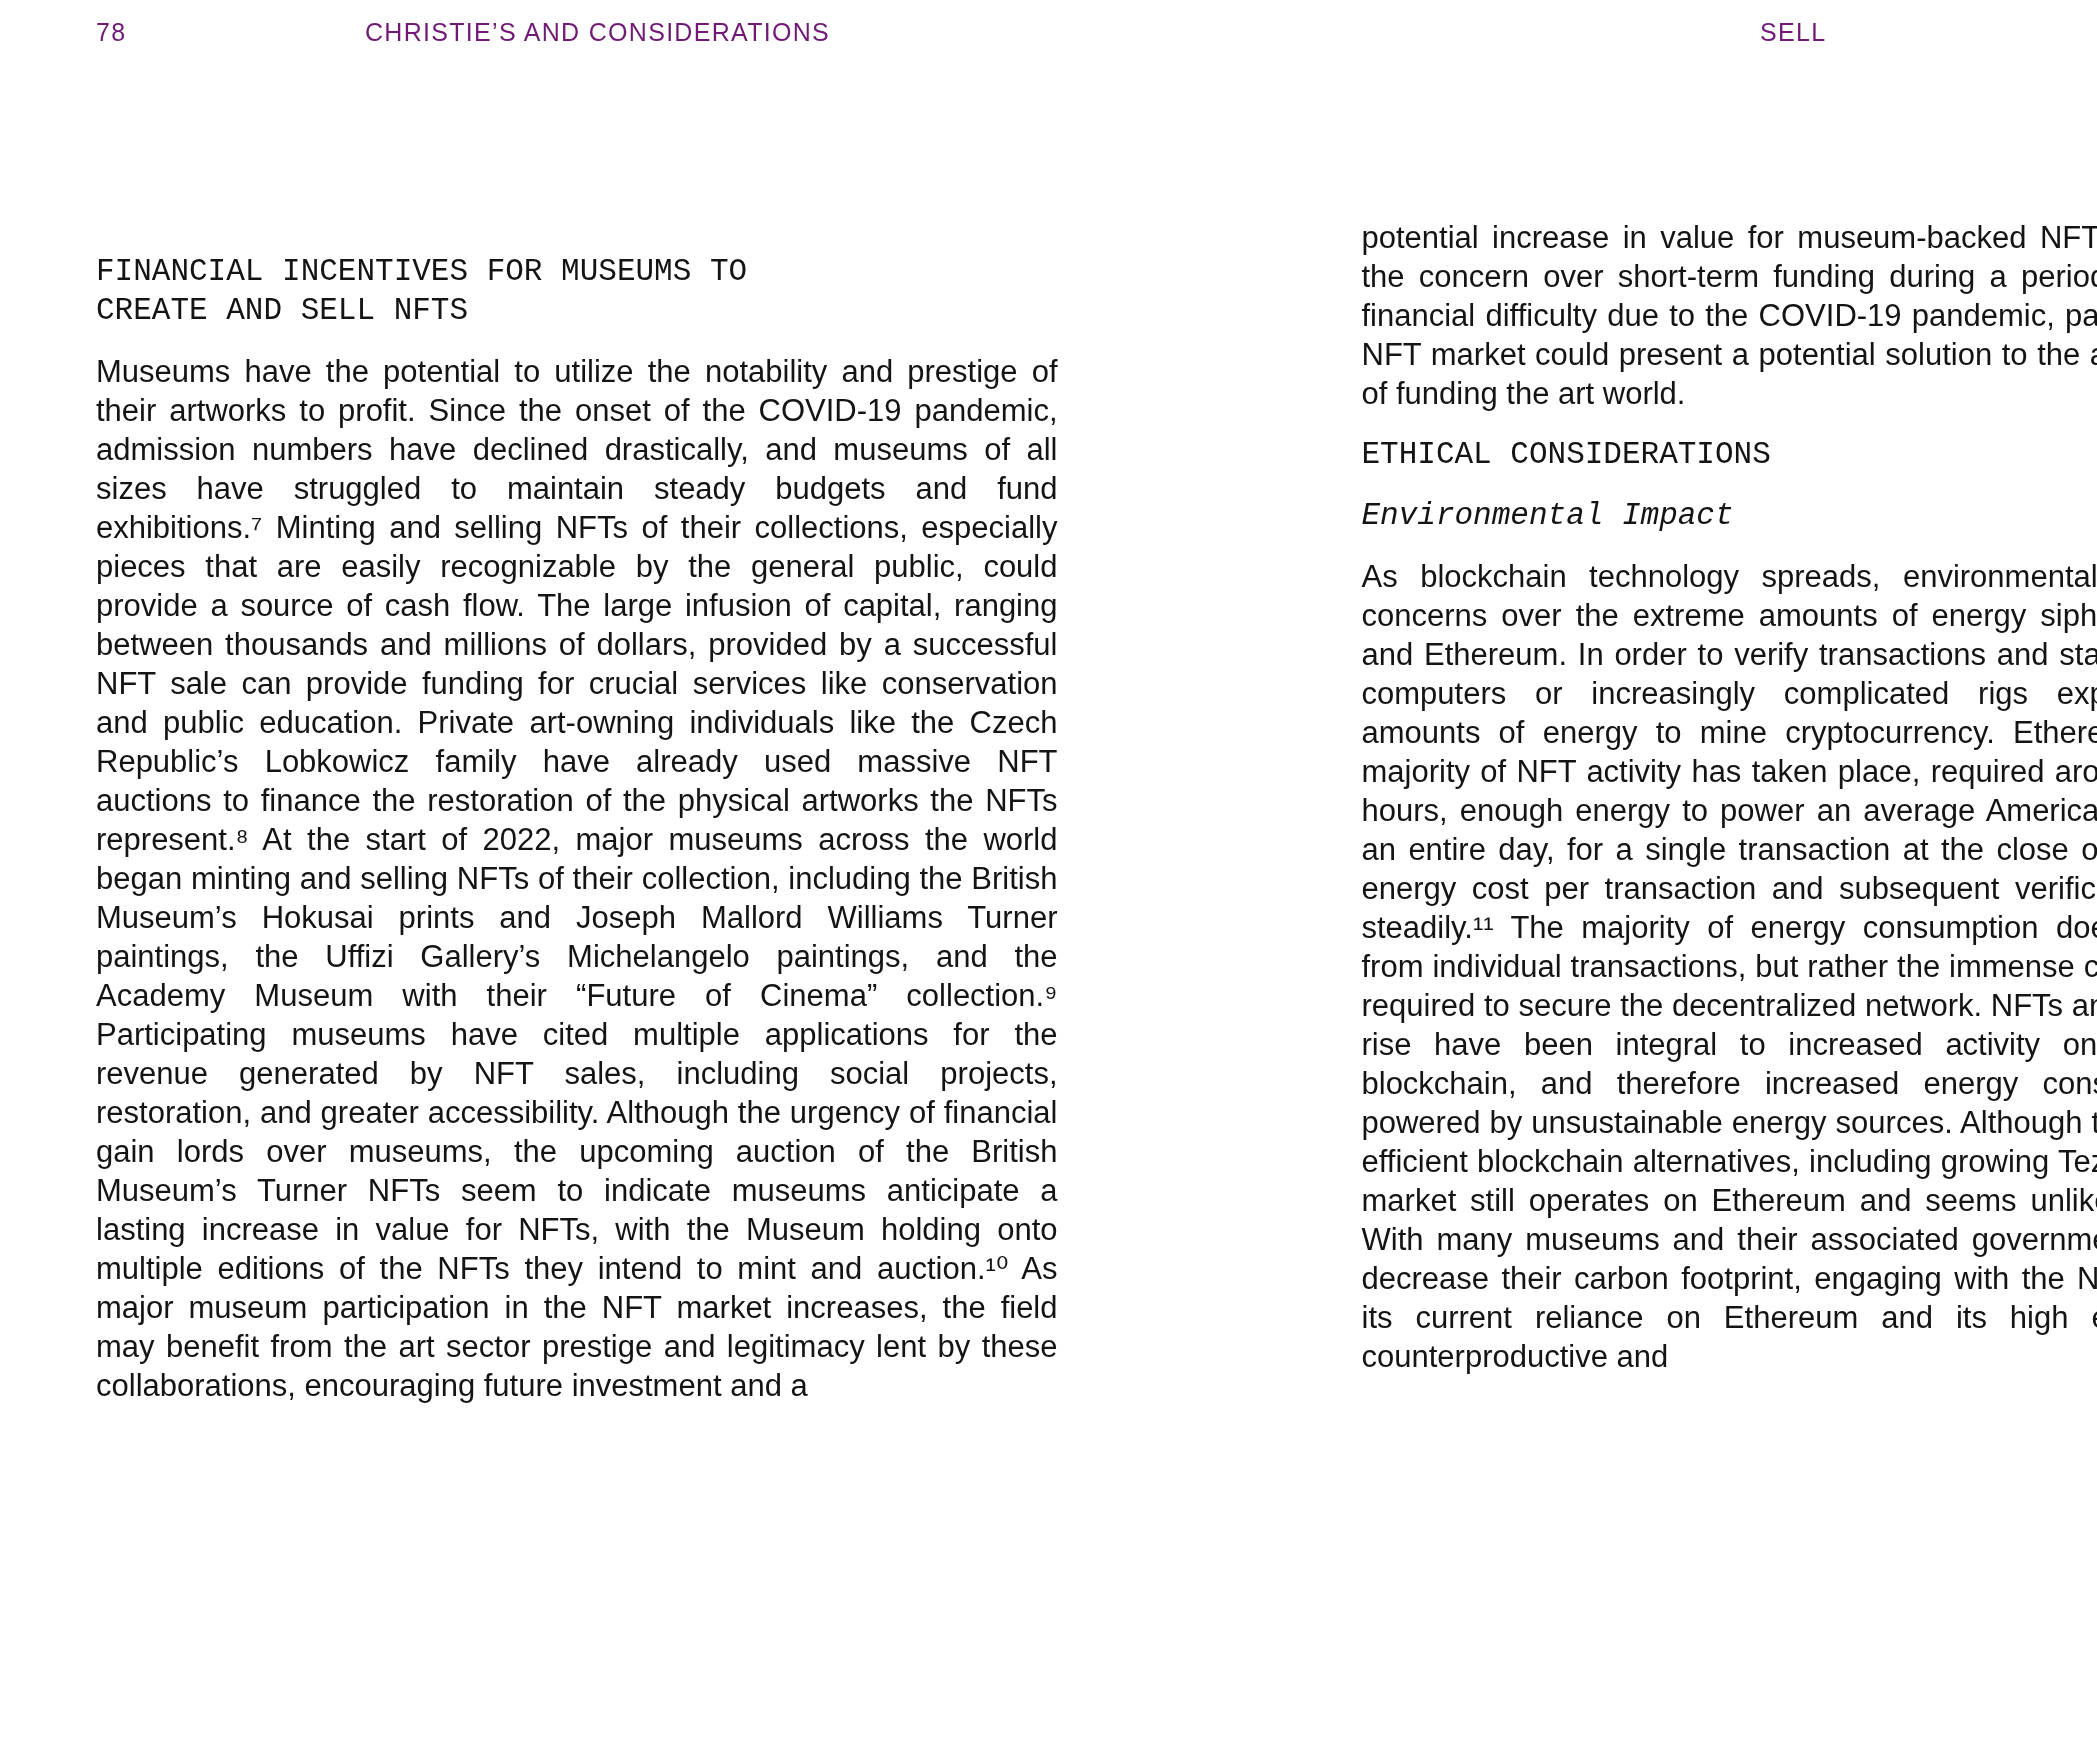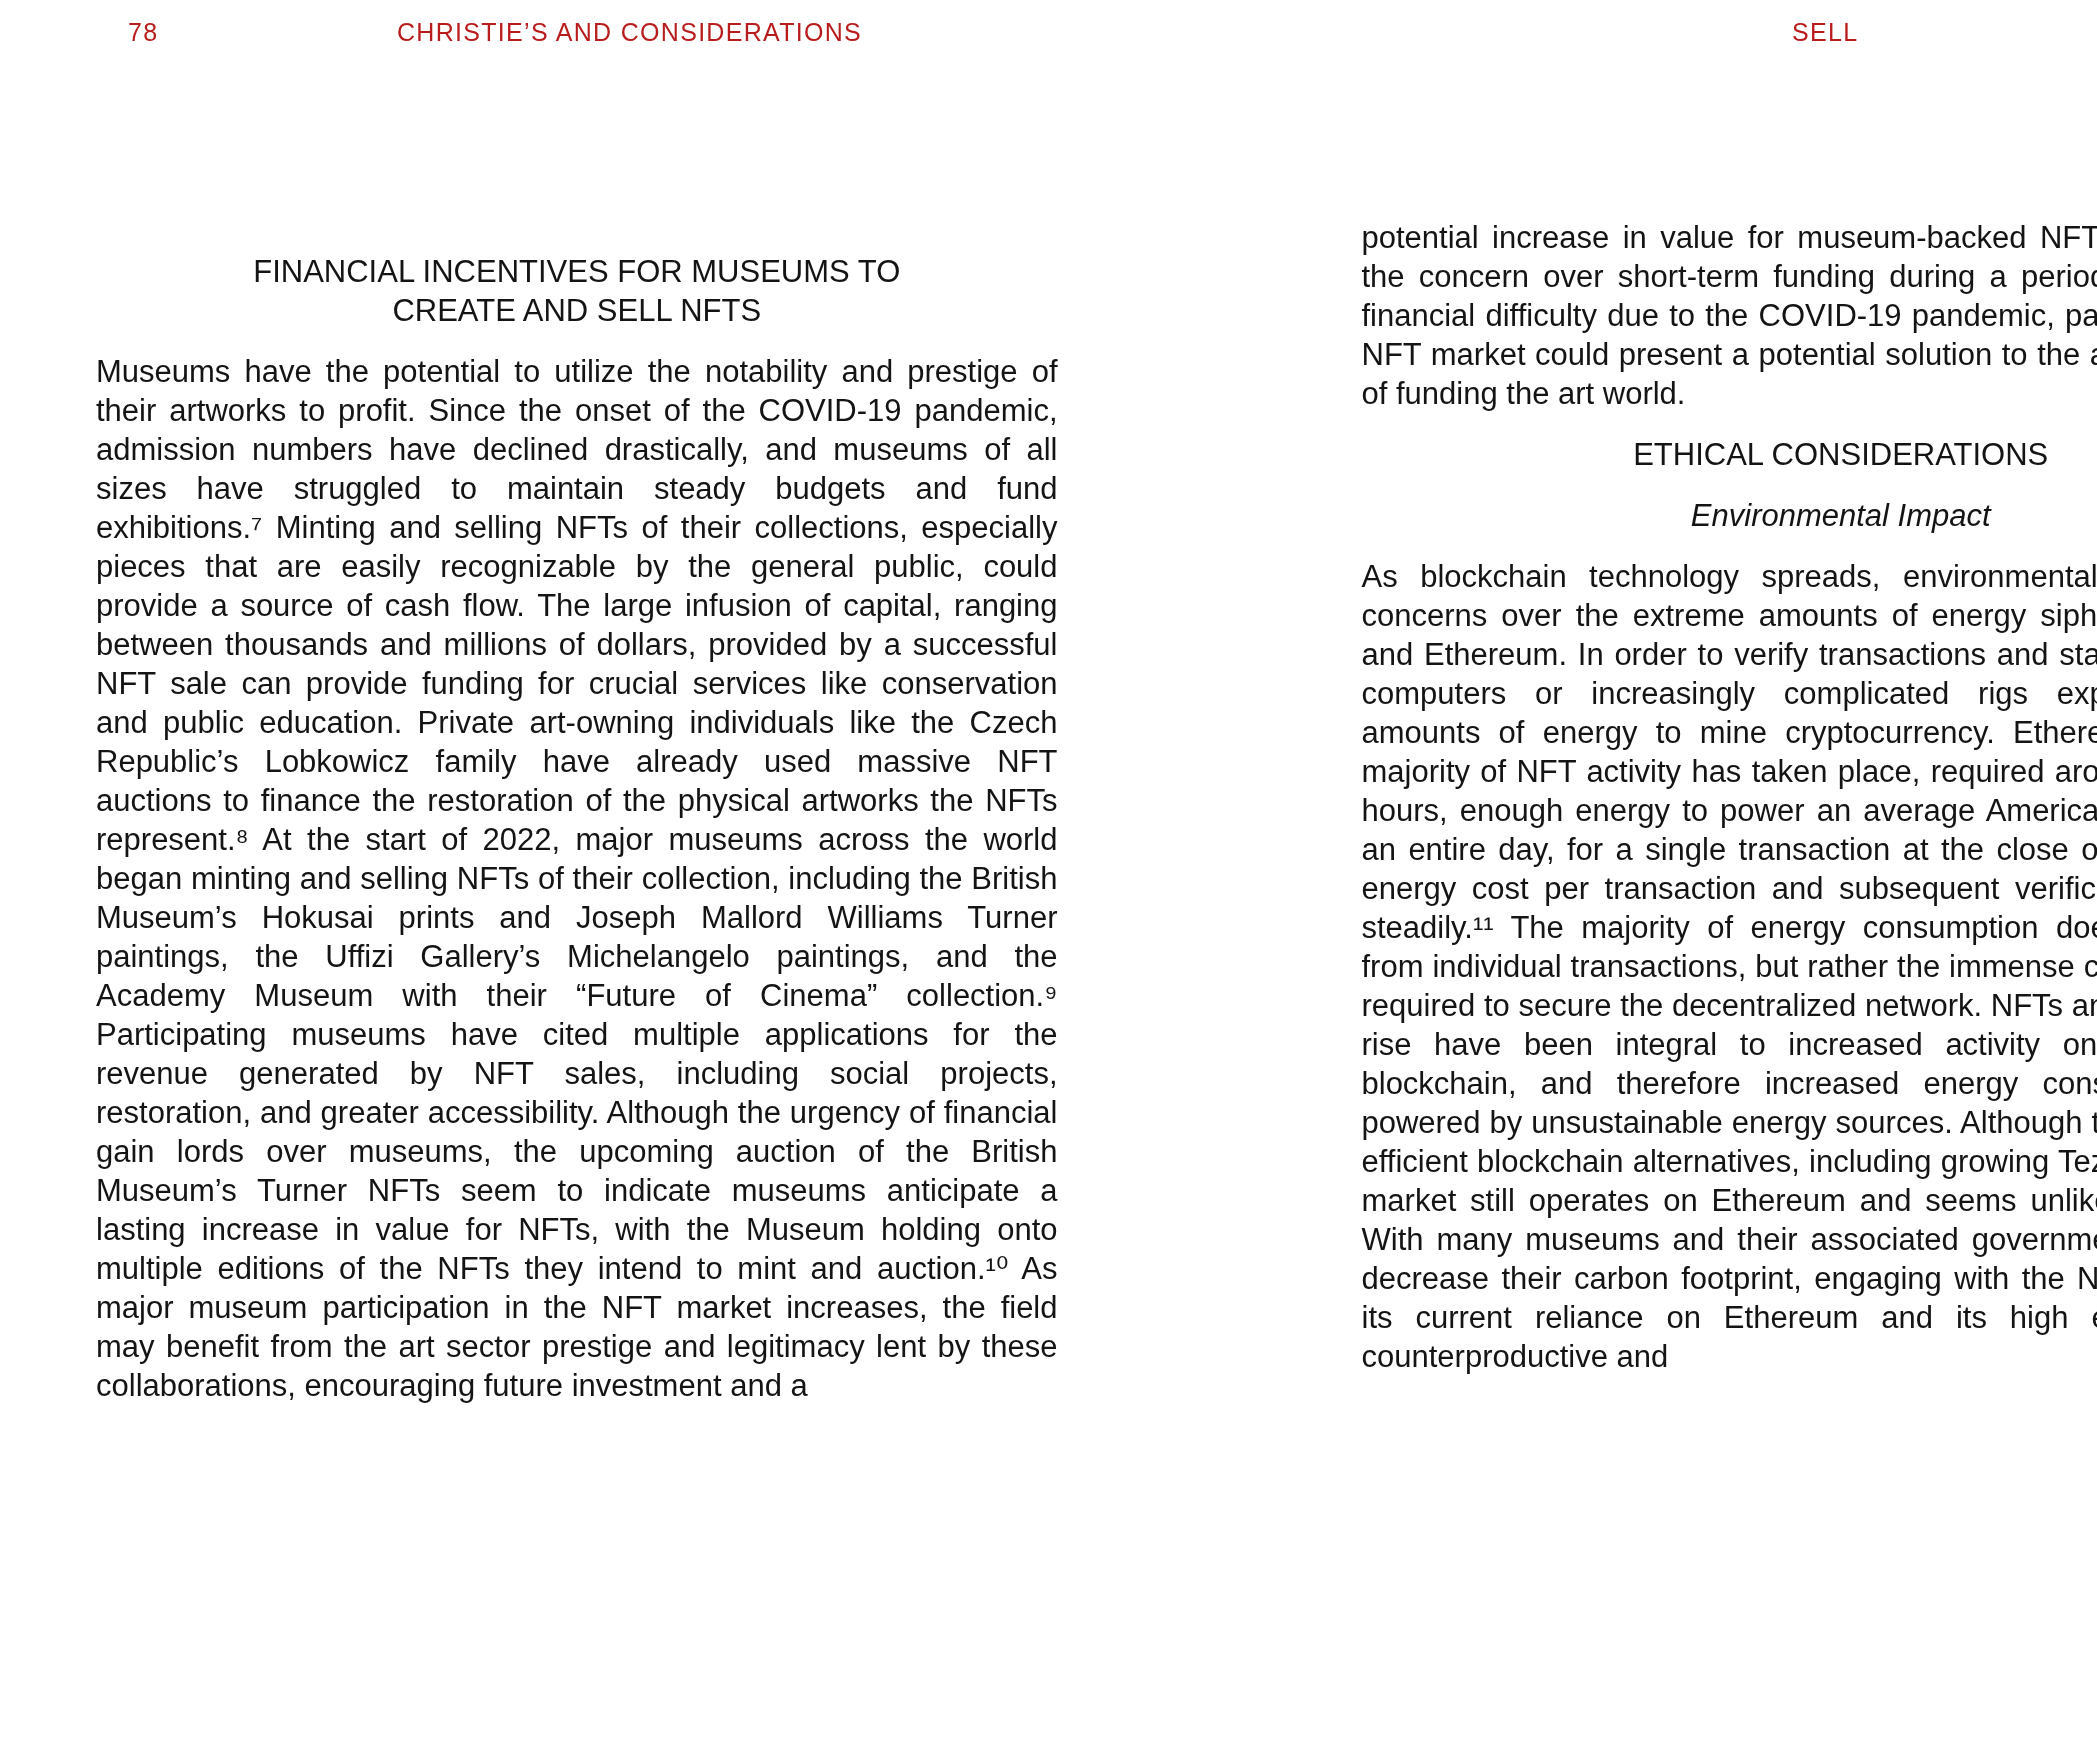--- a/index.html
+++ b/index.html
@@ -26,45 +26,45 @@
     overflow: hidden;
   }
   
   .hdr {
     position: absolute;
     top: 20px;
     font-size: 25px;
     line-height: 1;
     letter-spacing: 1.3px;
     white-space: nowrap;
-    color: #b91c1c;
-    margin-left: 32px;
+    color: #701a75;
   }
   .page-left .page-num   { left: 96px; }
   .page-left .run-head   { left: 365px; }
   .page-right .run-head  { left: 50%; transform: translateX(-50%); }
   
   .content {
     position: relative;
   }
   .page-left .content  { padding: 252px 138px 0 96px; }
   .page-right .content { padding: 218px 71px 0 166px; }
   .body-text, .heading {
     font-size: 31px;
     line-height: 39px;
     color: #141414;
   }
   .body-text {
     text-align: justify;
     hyphens: none;
   }
   .heading {
-    text-align: center;
+    text-align: left;
     white-space: pre-line; 
     font-weight: 400;
+    font-family: Liberation Mono, monospace;
   }
   .mt { margin-top: 22px; }
   .subheading {
     font-style: italic;
     font-weight: 400;
   }
 </style>
 </head>
 <body>
 

